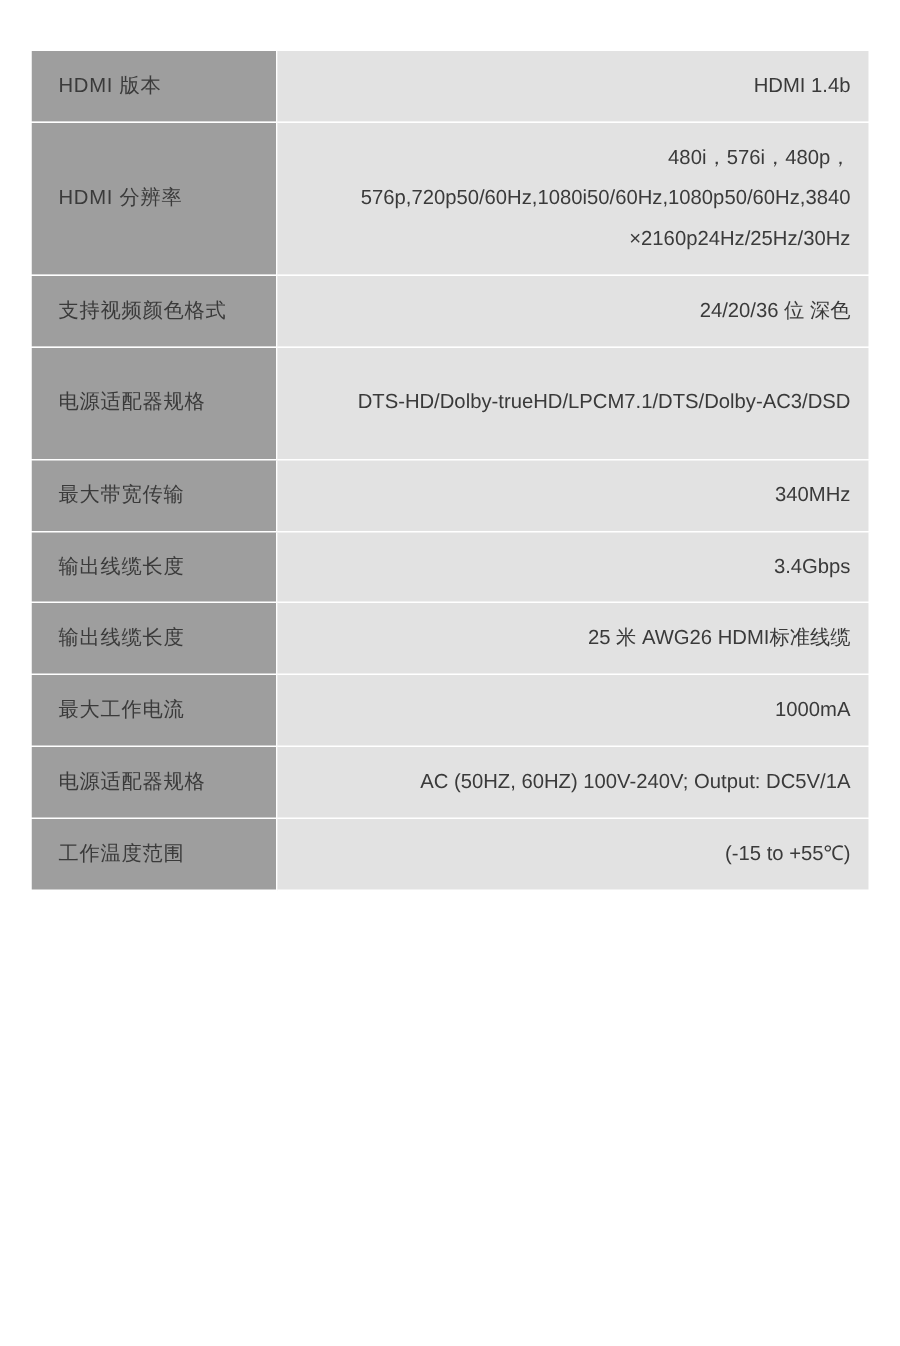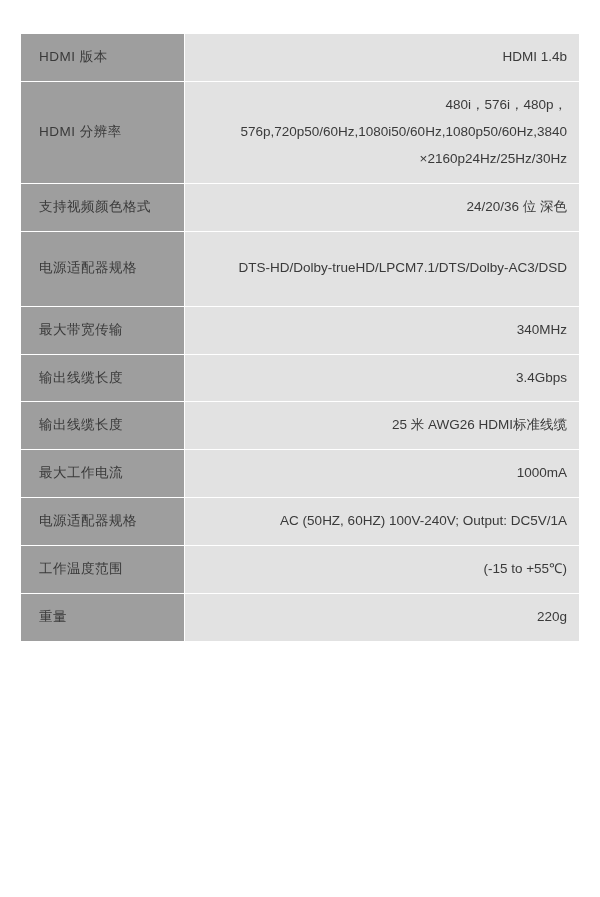--- a/index.html
+++ b/index.html
@@ -125,22 +125,16 @@
       </tr>
 
       <tr>
         <td class="label">工作温度范围</td>
         <td class="value">
           <span class="line">(-15 to +55℃)</span>
         </td>
       </tr>
 
 
-      <tr>
-        <td class="label">重量</td>
-        <td class="value">
-          <span class="line"> 220g</span>
-        </td>
-      </tr>
 
     </tbody>
   </table>
 </div>
 
 </body></html>

